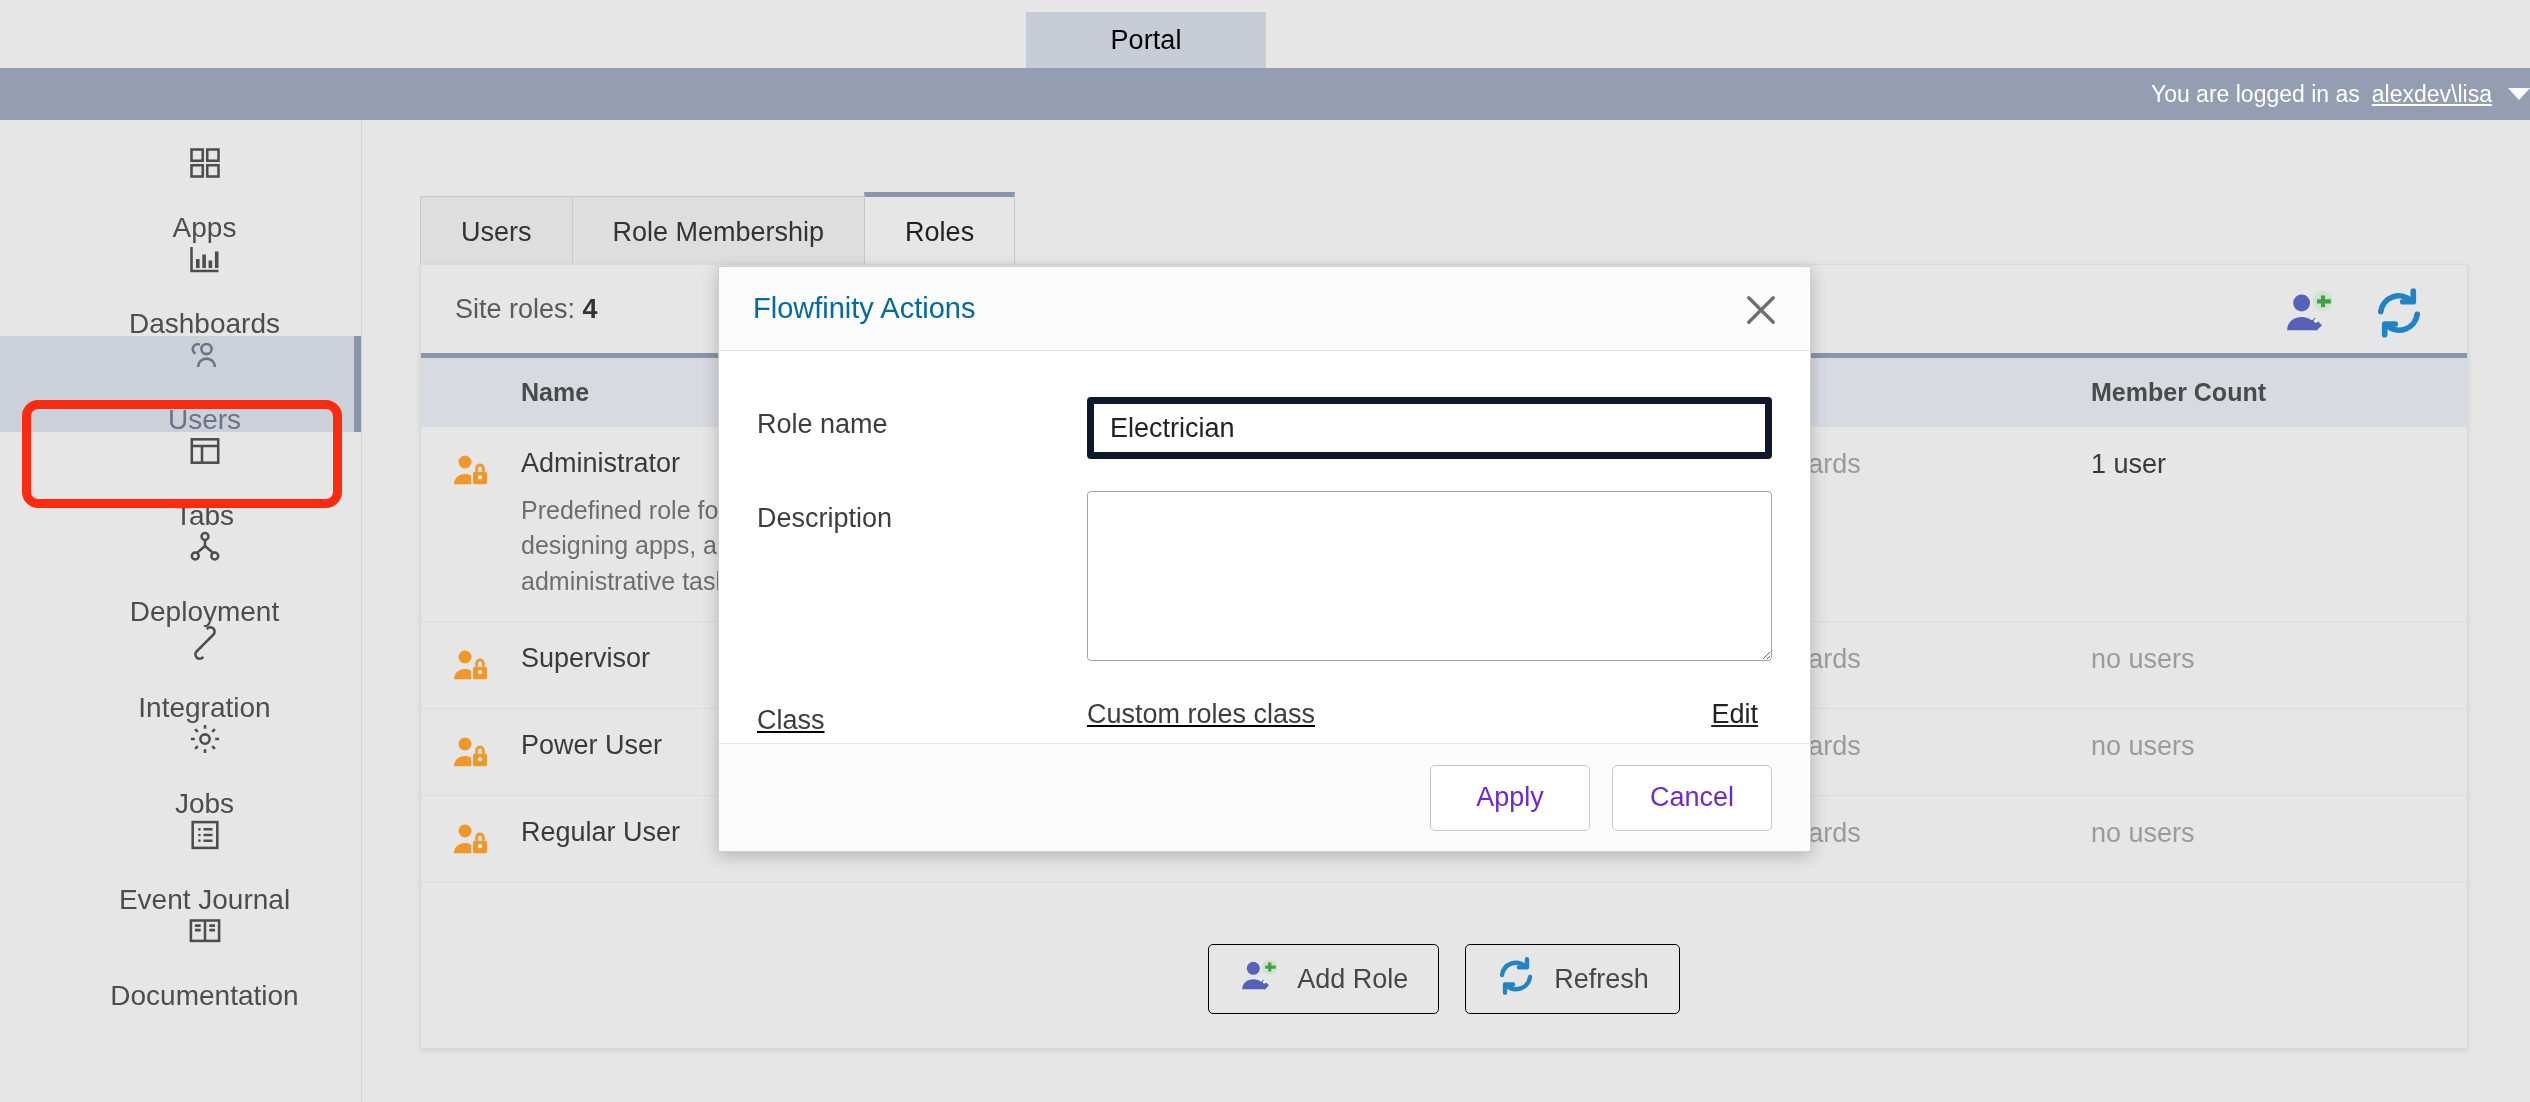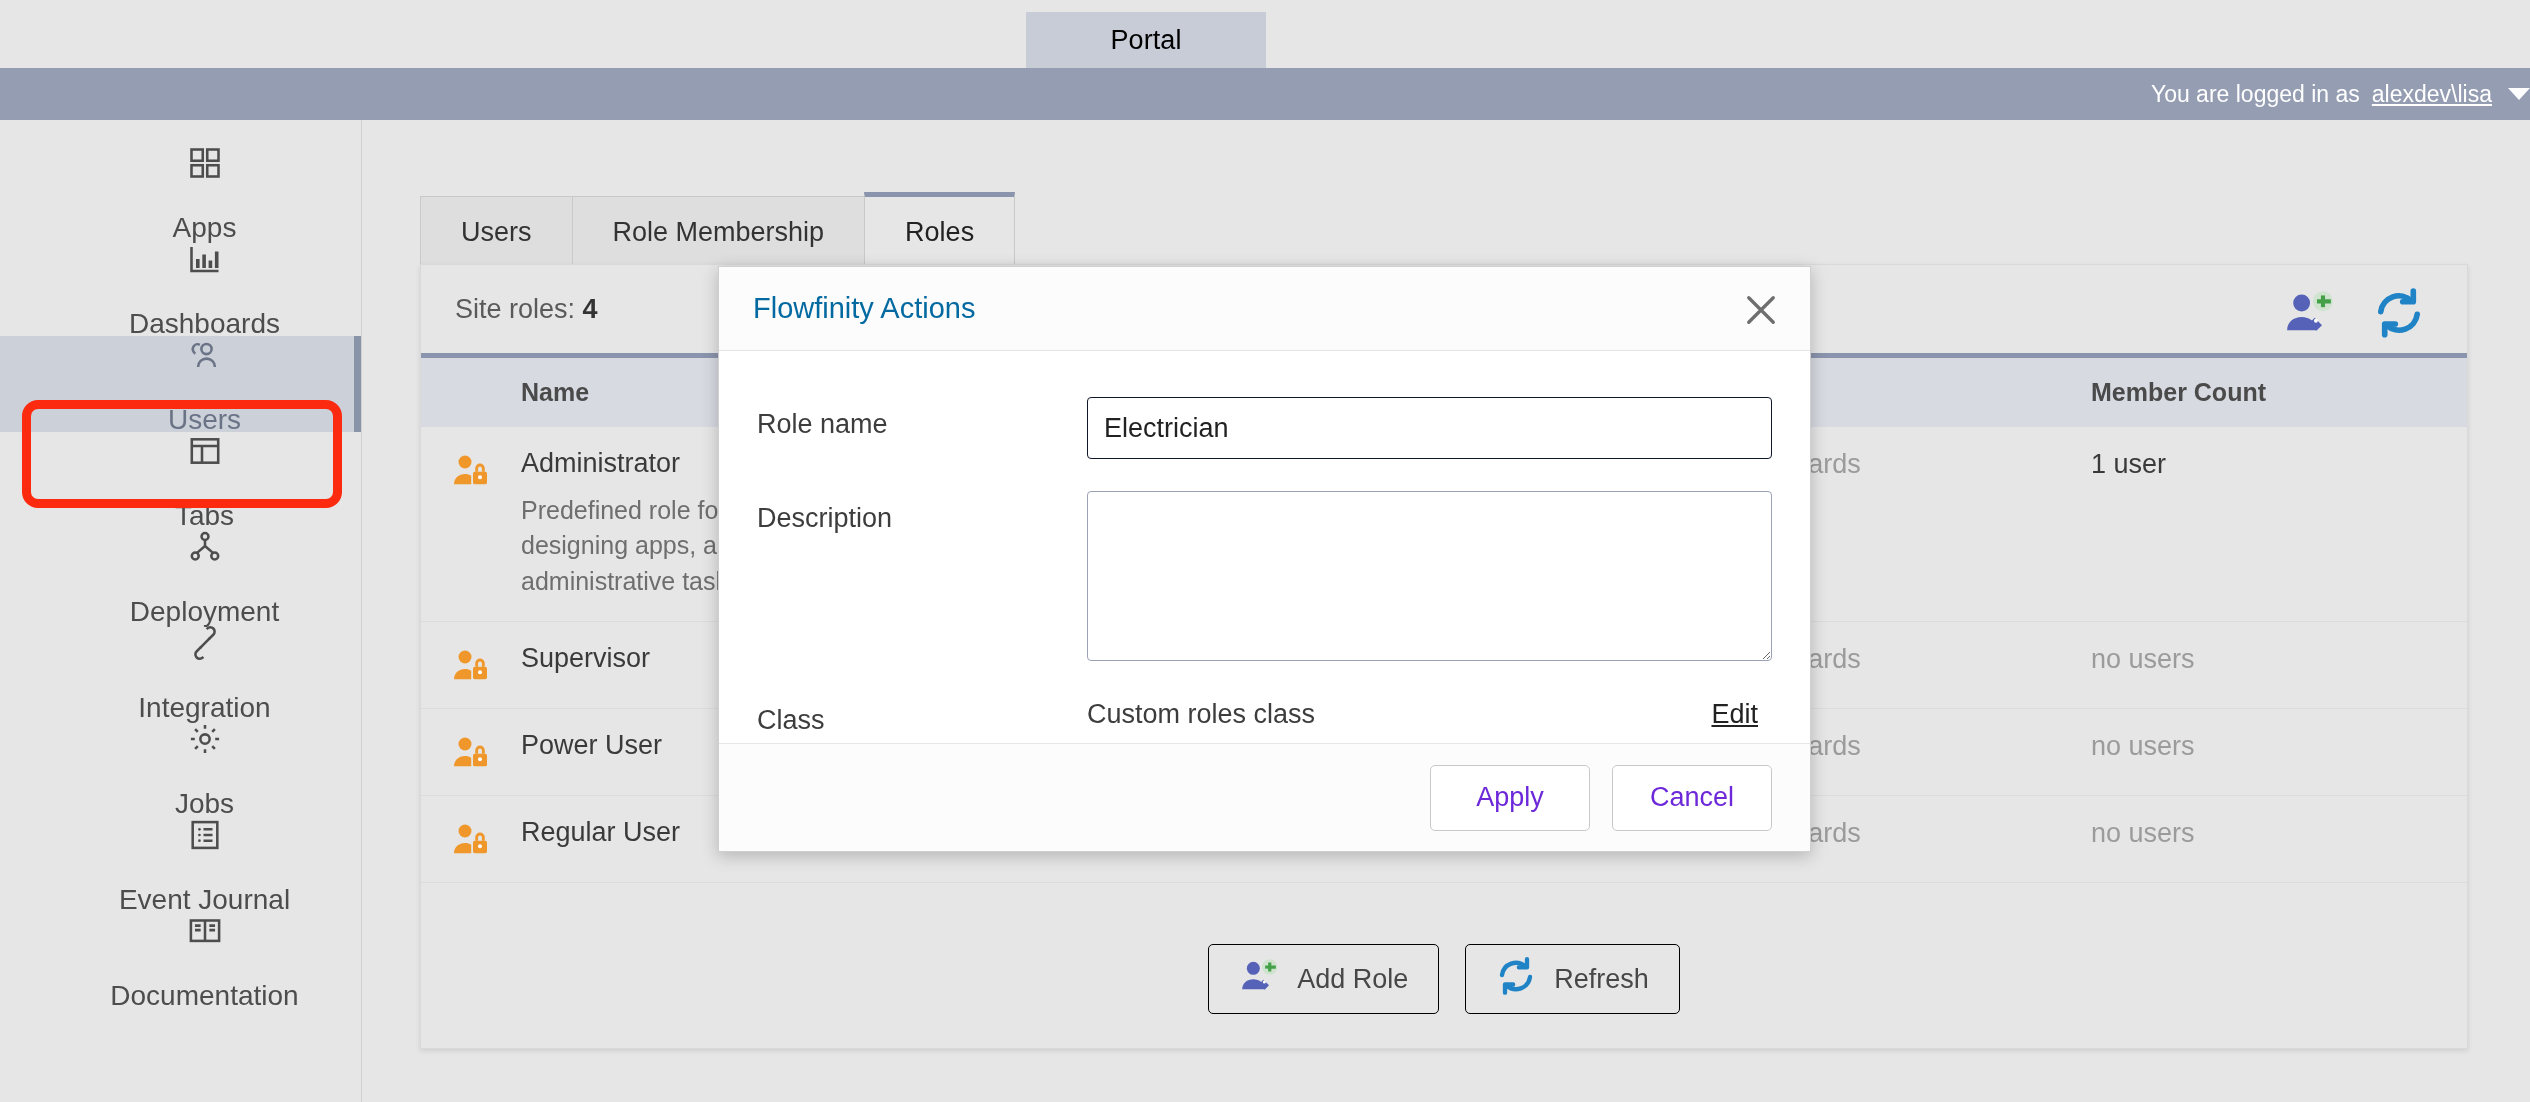--- a/index.html
+++ b/index.html
@@ -179,35 +179,35 @@
   .m-close {
     position: absolute; right: 28px; top: 22px;
     width: 42px; height: 42px; cursor: pointer;
     display: flex; align-items: center; justify-content: center;
   }
   .m-body { padding: 46px 38px 0 38px; }
   .frow { display: flex; align-items: flex-start; margin-bottom: 32px; }
   .flabel { width: 330px; flex: none; font-size: 27px; color: #3d3d3d; padding-top: 12px; }
   .fin {
     width: 690px; height: 62px;
-    border: 1px solid #0f172a; border-radius: 4px;
+    border: 7px solid #0f172a; border-radius: 4px;
     background: #ffffff;
     font-size: 27px; color: #222222;
     padding: 0 16px;
     font-family: "Liberation Sans", sans-serif;
   }
   .fta {
     width: 690px; height: 170px;
     border: 1px solid #9aa3b5; border-radius: 4px;
     background: #ffffff;
     font-size: 27px; color: #222222;
     padding: 12px 16px; resize: both;
     font-family: "Liberation Sans", sans-serif;
   }
-  .frow.classrow { align-items: center; margin-bottom: 0; }
+  .frow.classrow { align-items: center; margin-bottom: 0; text-decoration: underline; }
   .fvalue { font-size: 27px; color: #3d3d3d; flex: 1; }
   .fedit {
     font-size: 27px; color: #222222; text-decoration: underline;
     cursor: pointer; margin-right: 14px;
   }
   .m-foot {
     position: absolute; left: 0; bottom: 0; width: 100%; height: 108px;
     border-top: 1px solid #e6e6e6;
     background: #fcfcfc;
     display: flex; align-items: center; justify-content: flex-end;

